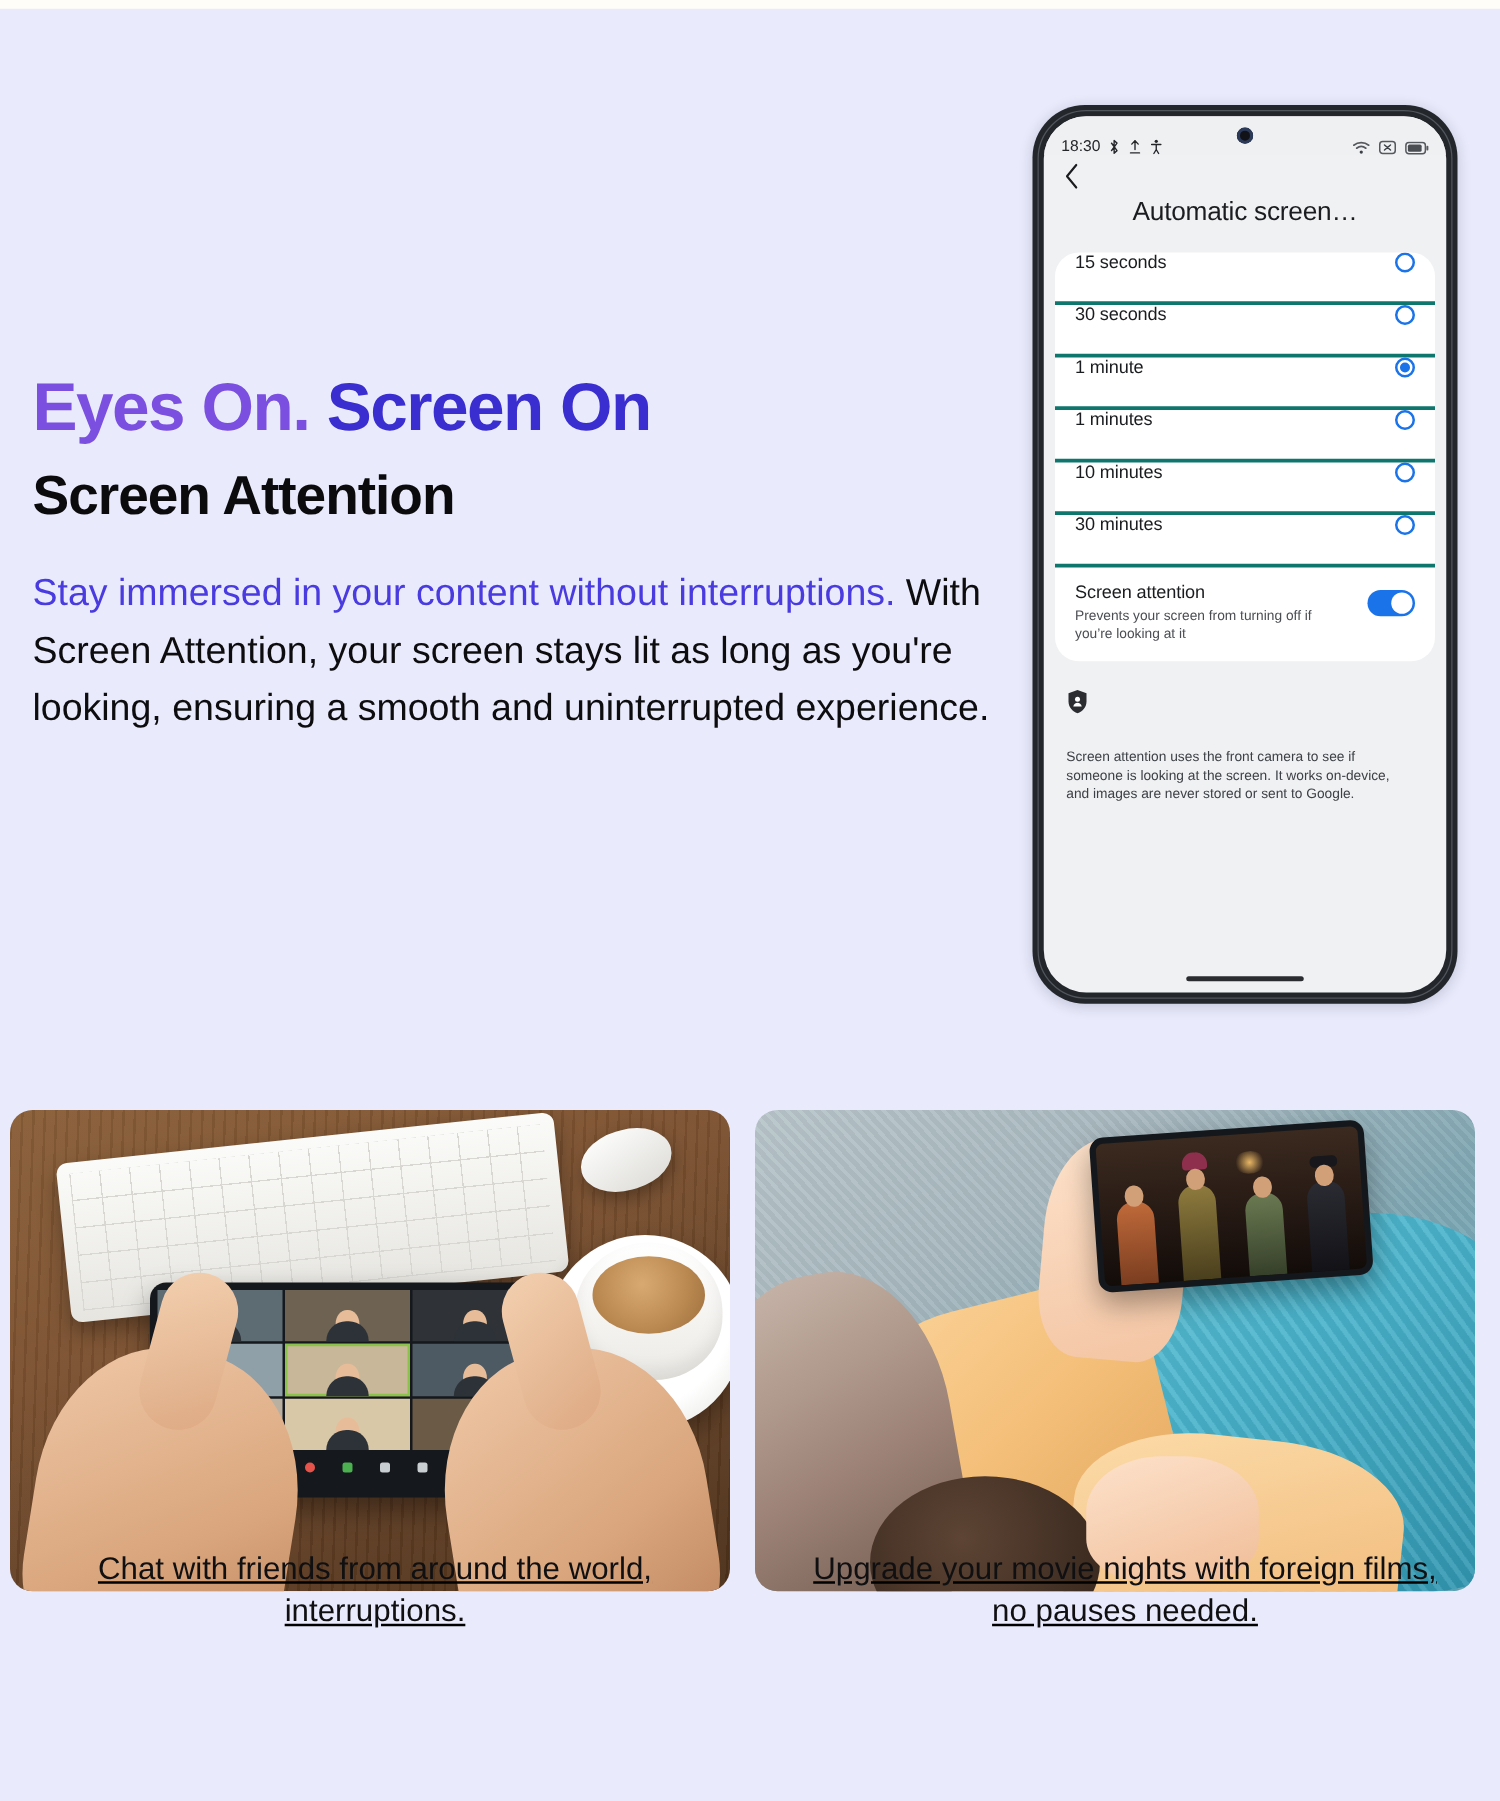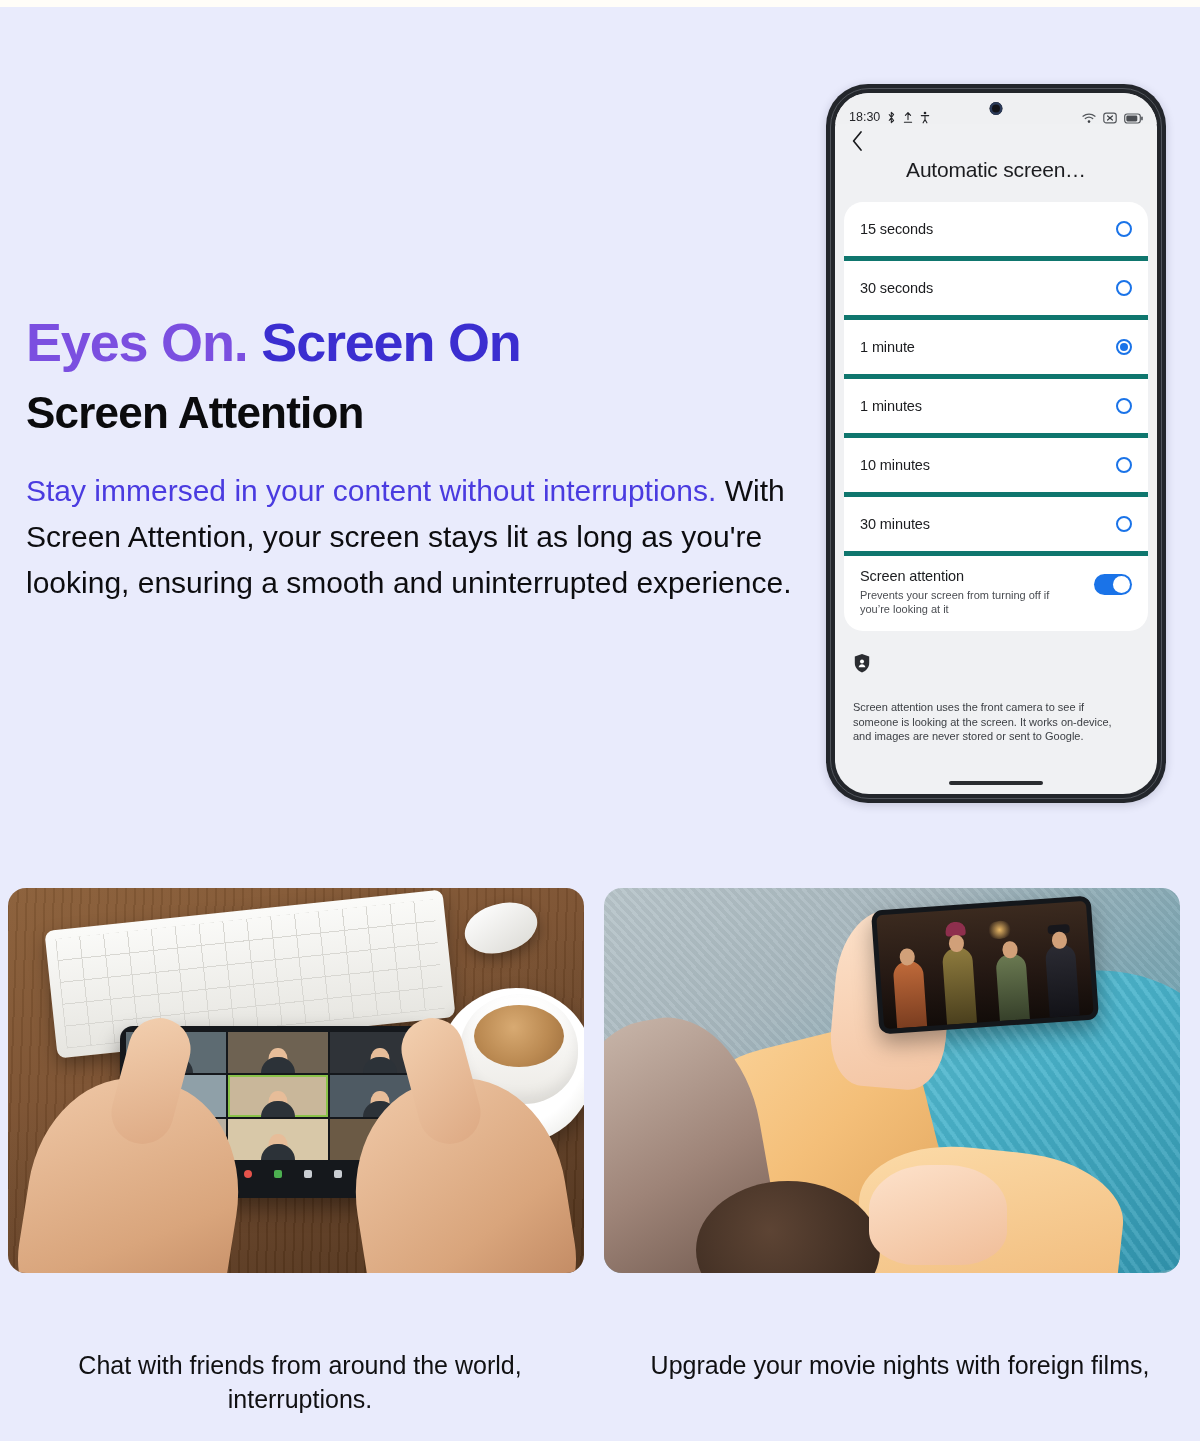--- a/index.html
+++ b/index.html
@@ -25,21 +25,21 @@
     top: 0; left: 0;
     width: 1200px;
     height: 7px;
     background: #fffdf8;
   }
 
   
   .copy-block {
     position: absolute;
     left: 26px;
-    top: 312px;
+    top: 296px;
     width: 790px;
   }
   .headline {
     margin: 0;
     font-size: 54px;
     line-height: 60px;
     font-weight: 700;
     letter-spacing: -1.2px;
     white-space: nowrap;
   }
@@ -143,24 +143,23 @@
 
   
   .list-card {
     margin: 0 9px;
     background: #ffffff;
     border-radius: 19px;
     overflow: hidden;
   }
   .opt-row {
     display: flex;
-    align-items: center;
-    height: 59px;
+    height: 42px;
     padding: 0 16px;
-    border-bottom: 5px solid #0f766e;
+    border-bottom: 3px solid #0f766e;
     box-sizing: border-box;
   }
   .opt-row:last-child { border-bottom: none; }
   .opt-label {
     font-size: 14.5px;
     color: #1b1c1f;
     letter-spacing: -0.1px;
   }
   .radio {
     margin-left: auto;
@@ -492,23 +491,24 @@
   .a2 { left: 30%; background: linear-gradient(180deg,#8e7b3e,#4a3f1d); height: 76px; }
   .a2 .ahat { background: #8e2f4d; width: 20px; height: 14px; border-radius: 9px 9px 3px 3px; top: -26px; }
   .a3 { left: 55%; background: linear-gradient(180deg,#6b7a52,#36402a); }
   .a4 { left: 79%; background: linear-gradient(180deg,#2b2b33,#121217); height: 72px; }
   .a4 .ahat { background: #17171c; }
 
   
   .captions {
     position: absolute;
     left: 0;
-    top: 1348px;
+    top: 1238px;
     width: 1200px;
     display: flex;
+    text-decoration: underline;
   }
   .caption {
     flex: 1;
     text-align: center;
     font-size: 25px;
     line-height: 34px;
     color: #101012;
   }
   .caption span { display: block; }
 </style>
@@ -721,15 +721,16 @@
 
   </div>
 
   <div class="captions">
     <div class="caption">
       <span>Chat with friends from around the world,</span>
       <span>interruptions.</span>
     </div>
     <div class="caption">
       <span>Upgrade your movie nights with foreign films,</span>
+      <span>no pauses needed.</span>
     </div>
   </div>
 </div>
 
 </body></html>

